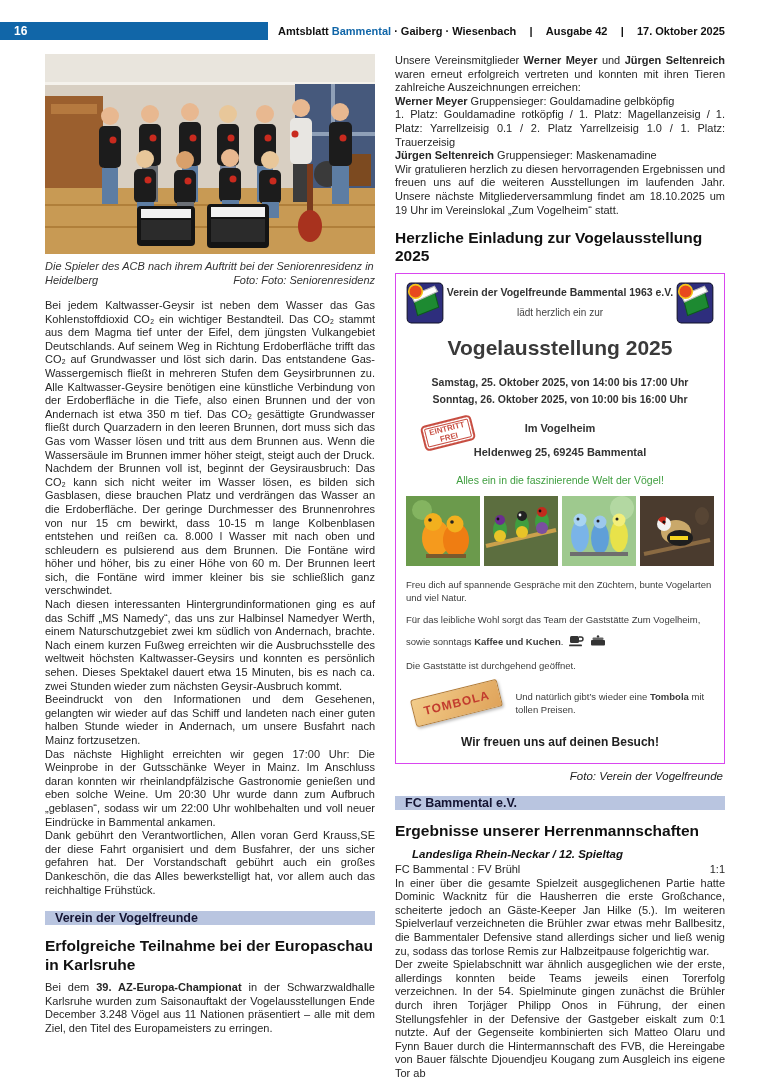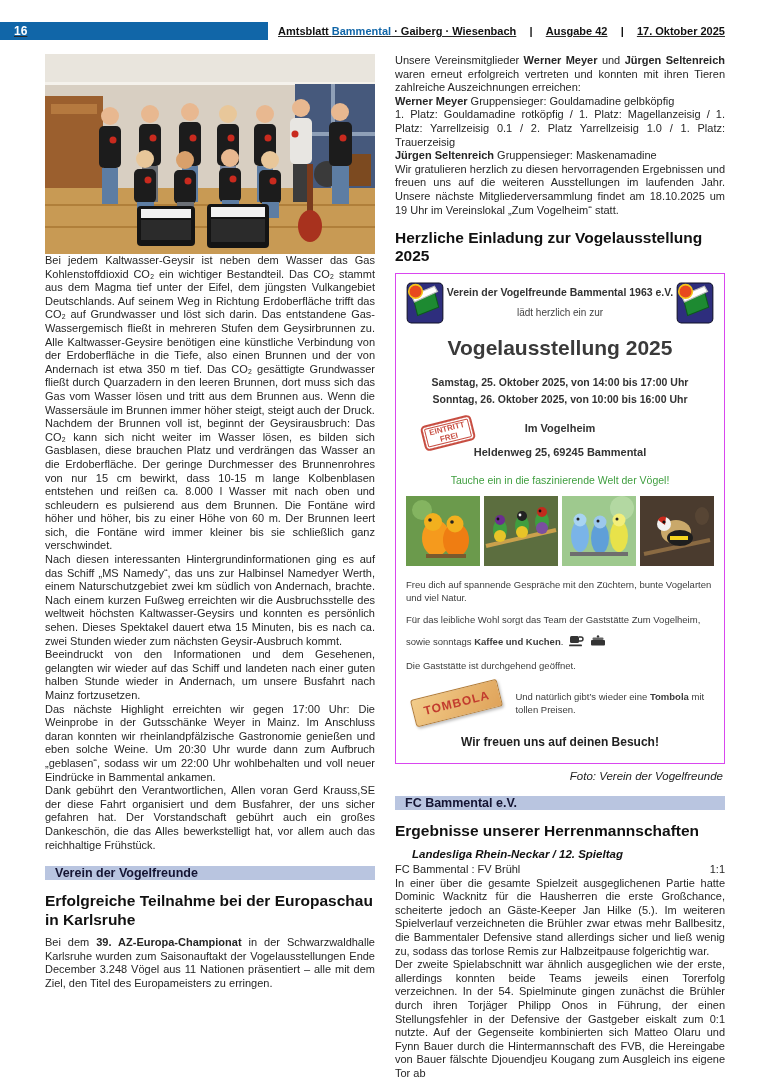--- a/index.html
+++ b/index.html
@@ -1,19 +1,19 @@
 <!DOCTYPE html>
 <html lang="de"><head>
 <meta charset="utf-8">
 <style>
   html,body{margin:0;padding:0;background:#ffffff;}
   .page{position:relative;width:765px;height:1080px;background:#fff;overflow:hidden;
         font-family:"Liberation Sans", sans-serif;color:#2a2a2a;}
   
-  .header{display:flex;align-items:center;margin-top:22px;height:18px;text-decoration:underline;}
+  .header{display:flex;align-items:center;margin-top:22px;height:18px;}
   .pagenum-bar{width:268px;background:#1166a8;color:#fff;font-weight:bold;font-size:12px;
                padding:2px 0 2px 14px;box-sizing:border-box;}
   .header-title{flex:1;display:flex;justify-content:space-between;align-items:flex-end;
                 padding:0 40px 0 10px;font-weight:bold;font-size:11px;color:#111;}
   .brand-highlight{color:#1166a8;}
   
   .cols{display:flex;gap:20px;padding:0 40px 0 45px;margin-top:14px;}
   .col{width:330px;flex:0 0 330px;box-sizing:border-box;}
   .body-text{font-size:11px;line-height:13.6px;text-align:justify;color:#262626;}
   .body-text p{margin:0;}
@@ -151,20 +151,24 @@
           <rect x="166" y="153" width="54" height="10" fill="#f2f2f2"></rect>
           <rect x="166" y="165" width="54" height="23" fill="#2b2b2b"></rect>
         </g>
 
         <g>
           <rect x="262" y="110" width="6" height="60" fill="#7a3b1d"></rect>
           <ellipse cx="265" cy="172" rx="12" ry="16" fill="#a8321e"></ellipse>
         </g>
       </svg>
 
+      <div class="caption">
+        <span>Die Spieler des ACB nach ihrem Auftritt bei der Seniorenresidenz in Heidelberg</span>
+        <span class="credit">Foto: Foto: Seniorenresidenz</span>
+      </div>
 
       <div class="body-text">
         <p>Bei jedem Kaltwasser-Geysir ist neben dem Wasser das Gas Kohlenstoffdioxid CO₂ ein wichtiger Bestandteil. Das CO₂ stammt aus dem Magma tief unter der Eifel, dem jüngsten Vulkangebiet Deutschlands. Auf seinem Weg in Richtung Erdoberfläche trifft das CO₂ auf Grundwasser und löst sich darin. Das entstandene Gas-Wassergemisch fließt in mehreren Stufen dem Geysirbrunnen zu. Alle Kaltwasser-Geysire benötigen eine künstliche Verbindung von der Erdoberfläche in die Tiefe, also einen Brunnen und der von Andernach ist etwa 350 m tief. Das CO₂ gesättigte Grundwasser fließt durch Quarzadern in den leeren Brunnen, dort muss sich das Gas vom Wasser lösen und tritt aus dem Brunnen aus. Wenn die Wassersäule im Brunnen immer höher steigt, steigt auch der Druck.</p>
         <p>Nachdem der Brunnen voll ist, beginnt der Geysirausbruch: Das CO₂ kann sich nicht weiter im Wasser lösen, es bilden sich Gasblasen, diese brauchen Platz und verdrängen das Wasser an die Erdoberfläche. Der geringe Durchmesser des Brunnenrohres von nur 15 cm bewirkt, dass 10-15 m lange Kolbenblasen entstehen und reißen ca. 8.000 l Wasser mit nach oben und schleudern es pulsierend aus dem Brunnen. Die Fontäne wird höher und höher, bis zu einer Höhe von 60 m. Der Brunnen leert sich, die Fontäne wird immer kleiner bis sie schließlich ganz verschwindet.</p>
         <p>Nach diesen interessanten Hintergrundinformationen ging es auf das Schiff „MS Namedy“, das uns zur Halbinsel Namedyer Werth, einem Naturschutzgebiet zwei km südlich von Andernach, brachte. Nach einem kurzen Fußweg erreichten wir die Ausbruchsstelle des weltweit höchsten Kaltwasser-Geysirs und konnten es persönlich sehen. Dieses Spektakel dauert etwa 15 Minuten, bis es nach ca. zwei Stunden wieder zum nächsten Geysir-Ausbruch kommt.</p>
         <p>Beeindruckt von den Informationen und dem Gesehenen, gelangten wir wieder auf das Schiff und landeten nach einer guten halben Stunde wieder in Andernach, um unsere Busfahrt nach Mainz fortzusetzen.</p>
         <p>Das nächste Highlight erreichten wir gegen 17:00 Uhr: Die Weinprobe in der Gutsschänke Weyer in Mainz. Im Anschluss daran konnten wir rheinlandpfälzische Gastronomie genießen und eben solche Weine. Um 20:30 Uhr wurde dann zum Aufbruch „geblasen“, sodass wir um 22:00 Uhr wohlbehalten und voll neuer Eindrücke in Bammental ankamen.</p>
         <p><span class="sig">SE</span><span>Dank gebührt den Verantwortlichen, Allen voran Gerd Krauss, der diese Fahrt organisiert und dem Busfahrer, der uns sicher gefahren hat. Der Vorstandschaft gebührt auch ein großes Dankeschön, die das Alles bewerkstelligt hat, vor allem auch das reichhaltige Frühstück.</span></p>
       </div>
 
@@ -217,21 +221,21 @@
 
         <div class="flyer-venue-wrap">
           <div class="stamp">
             <div>EINTRITT</div>
             <div>FREI</div>
           </div>
           <div class="flyer-venue">Im Vogelheim</div>
           <div class="flyer-address">Heldenweg 25, 69245 Bammental</div>
         </div>
 
-        <div class="flyer-tagline">Tauche ein in die faszinierende Welt der Vögel!</div>
+        <div class="flyer-tagline">Alles ein in die faszinierende Welt der Vögel!</div>
 
         <div class="bird-row">
           <svg viewBox="0 0 74 70" aria-hidden="true">
             <rect width="74" height="70" fill="#6b9a4c"></rect>
             <circle cx="16" cy="14" r="10" fill="#8fbf6a" opacity=".7"></circle>
             <ellipse cx="30" cy="42" rx="14" ry="18" fill="#f59a1d"></ellipse>
             <circle cx="27" cy="26" r="9" fill="#f2b01e"></circle>
             <circle cx="24" cy="24" r="1.8" fill="#222"></circle>
             <ellipse cx="50" cy="44" rx="13" ry="17" fill="#ef7d12"></ellipse>
             <circle cx="49" cy="28" r="8.5" fill="#f2b01e"></circle>

